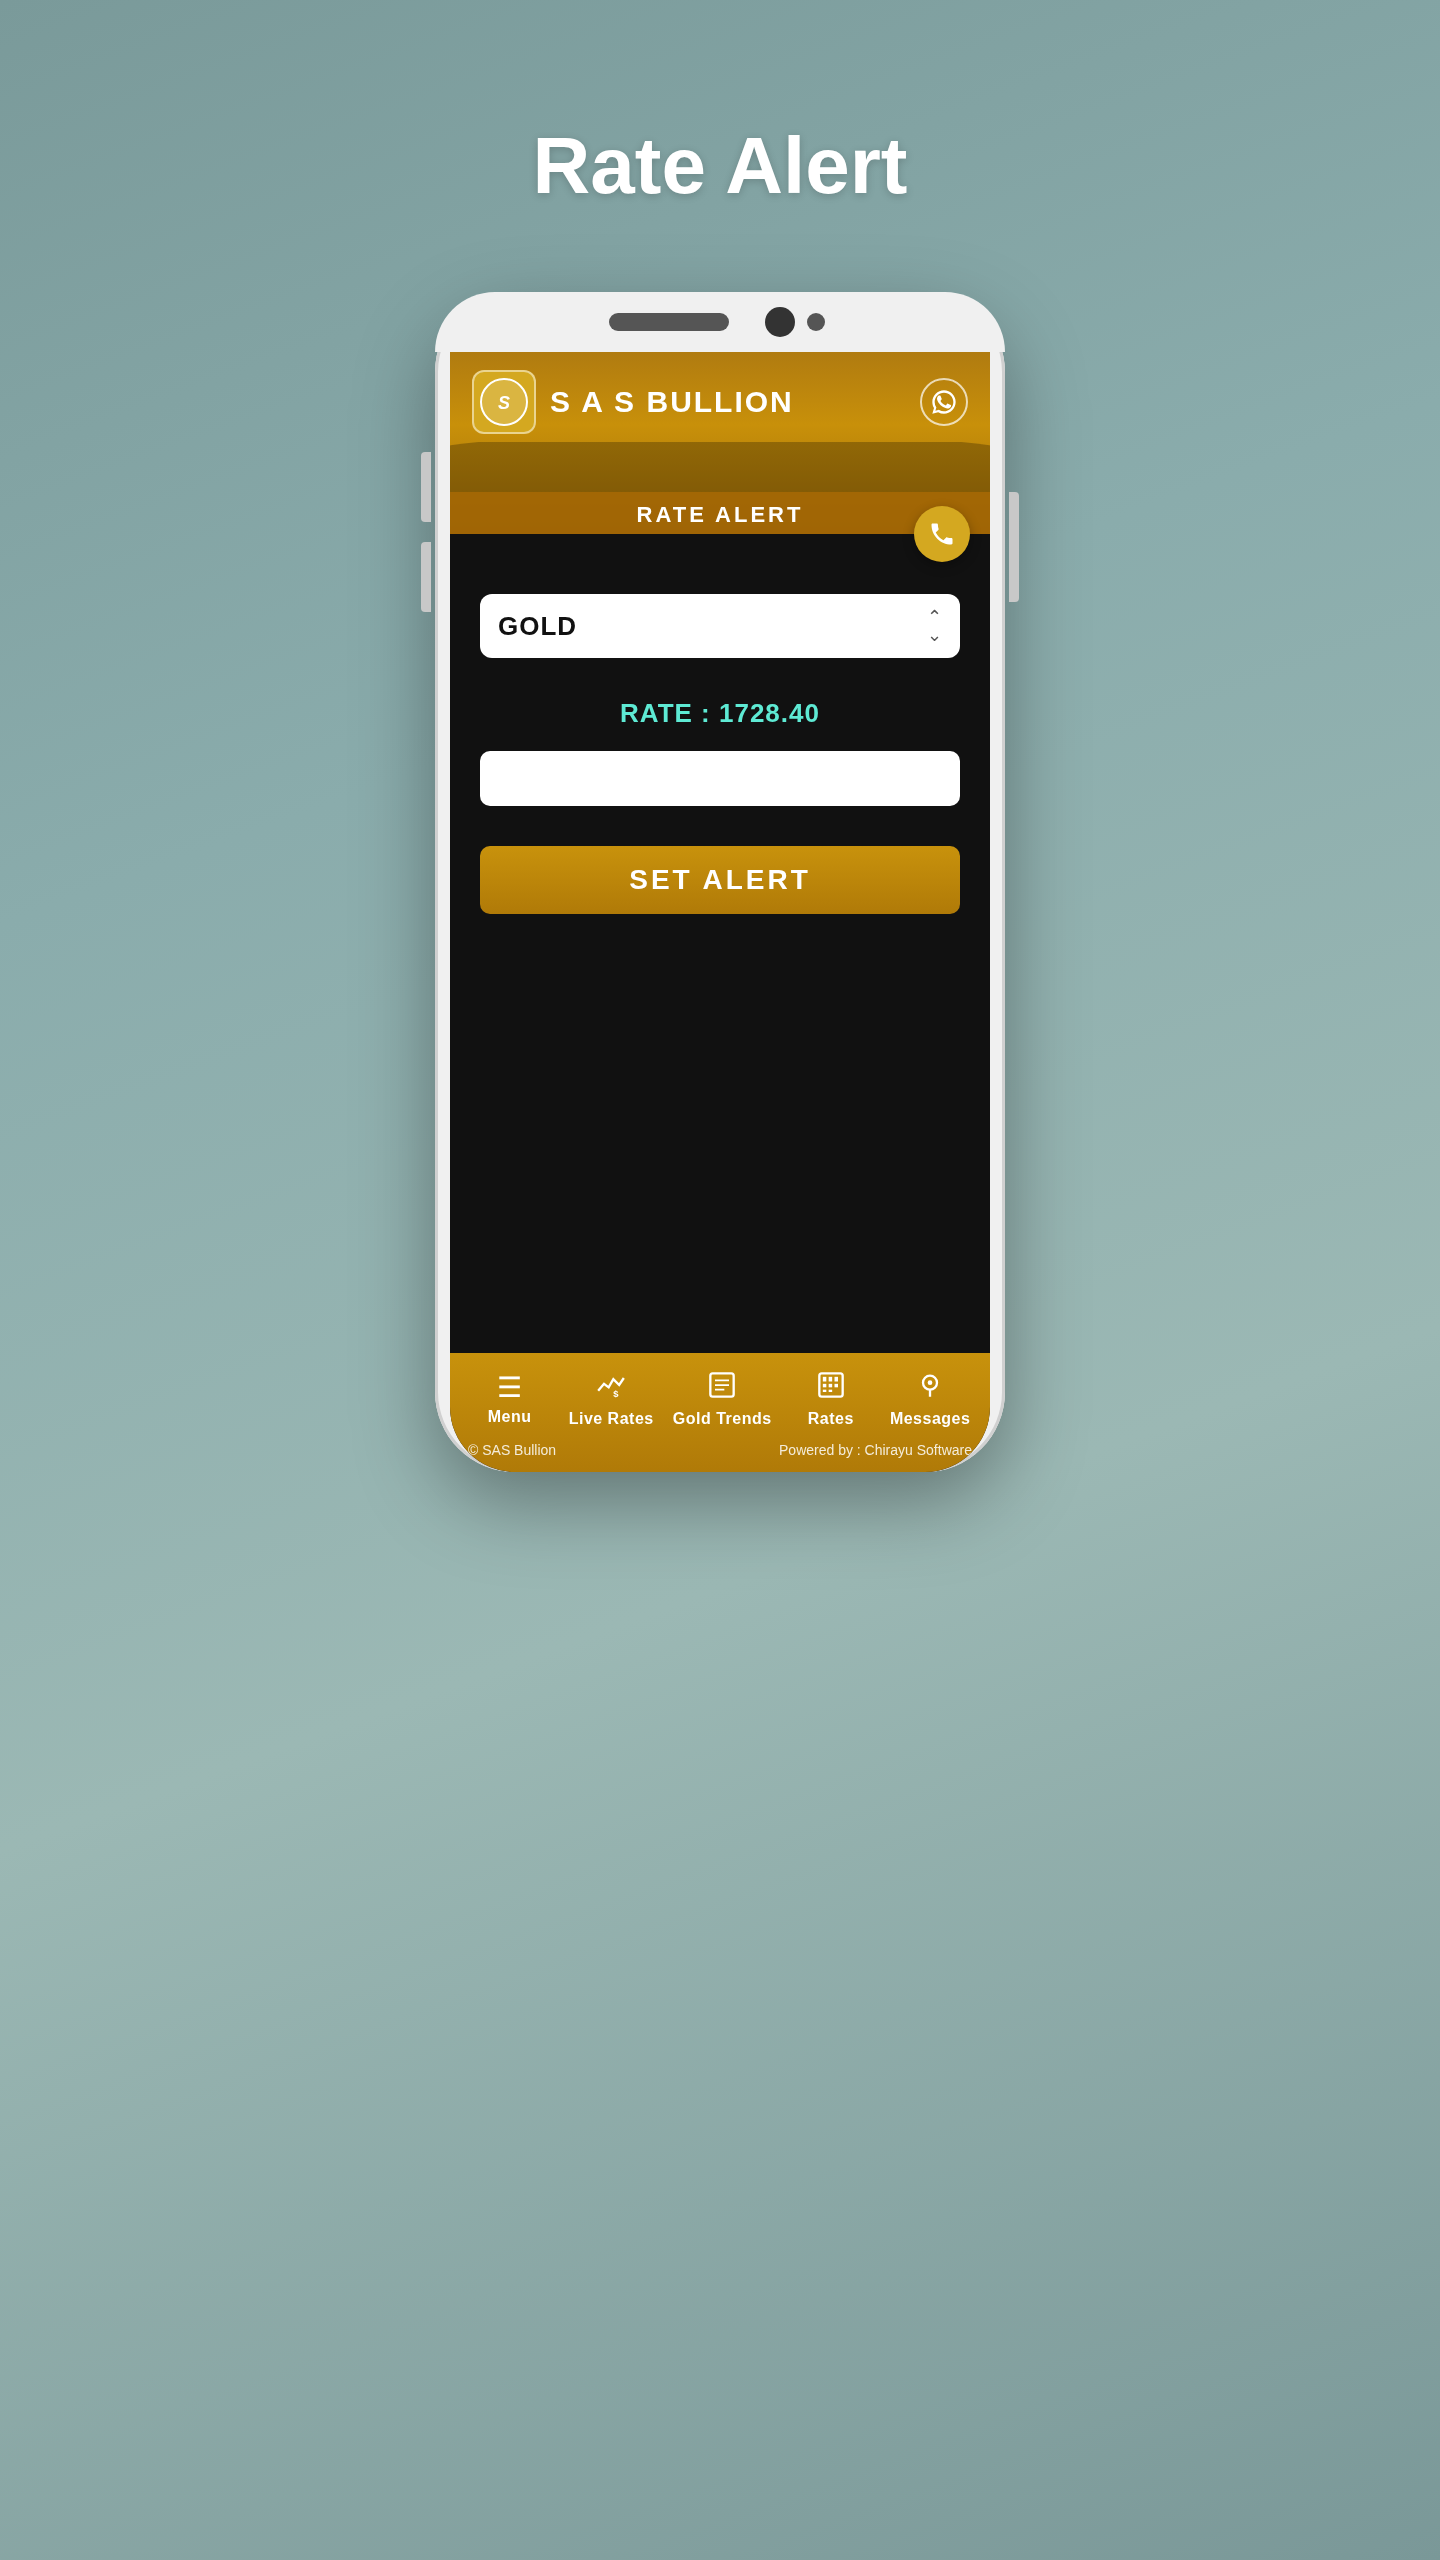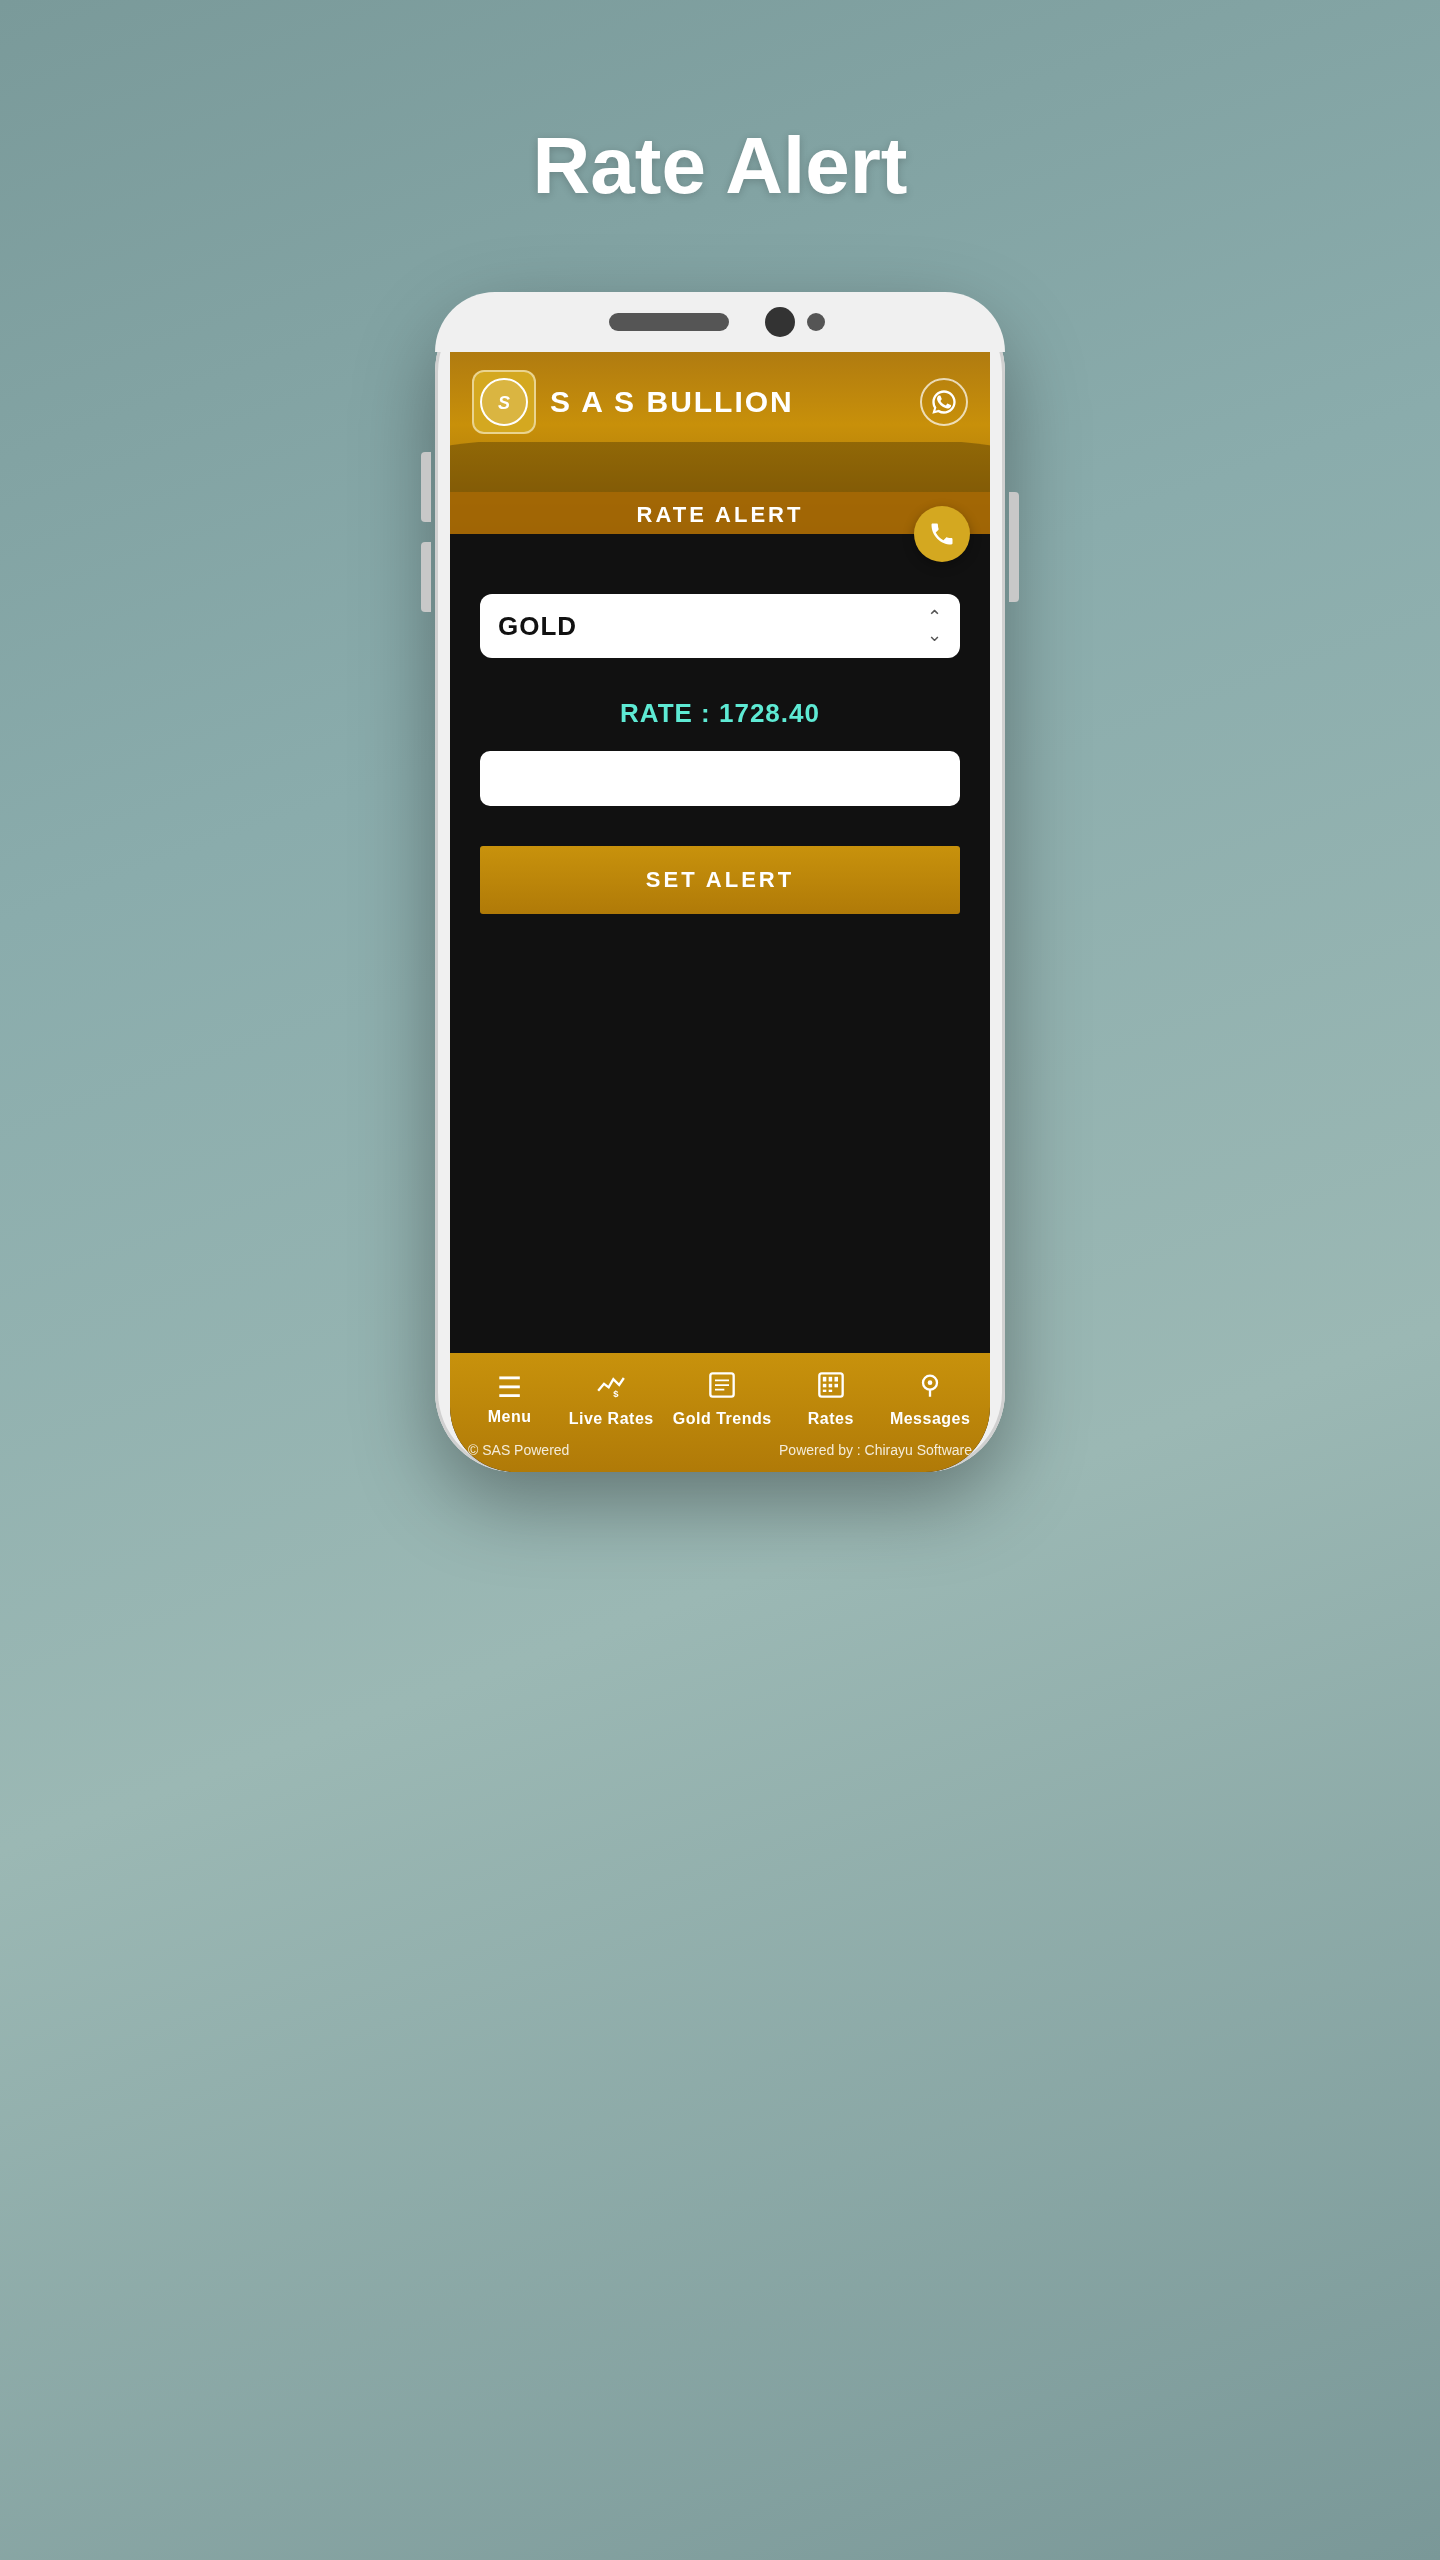--- a/index.html
+++ b/index.html
@@ -282,23 +282,23 @@
       padding: 0 16px;
       margin-bottom: 40px;
       color: #333;
     }
 
     .set-alert-btn {
       width: 100%;
       height: 68px;
       background: linear-gradient(180deg, #c8920c 0%, #b07a08 100%);
       border: none;
-      border-radius: 3px;
-      color: #fff;
-      font-size: 22px;
+      border-radius: 10px;
+      color: #fff;
+      font-size: 28px;
       font-weight: 700;
       letter-spacing: 3px;
       cursor: pointer;
     }
 
     
     .app-bottom-nav {
       background: linear-gradient(180deg, #c8920c 0%, #b07a08 100%);
       width: 100%;
       flex-shrink: 0;
@@ -467,19 +467,19 @@
               <circle cx="12" cy="10" r="2" fill="white"></circle>
               <line x1="12" y1="16" x2="12" y2="22" stroke="white" stroke-width="2"></line>
             </svg>
           </span>
           <span class="nav-label">Messages</span>
         </div>
 
       </div>
 
       <div class="nav-footer">
-        <span>© SAS Powered</span>
+        <span>© SAS Bullion</span>
         <span>Powered by : Chirayu Software</span>
       </div>
     </div>
 
   </div>
 </div>
 
 </body></html>

